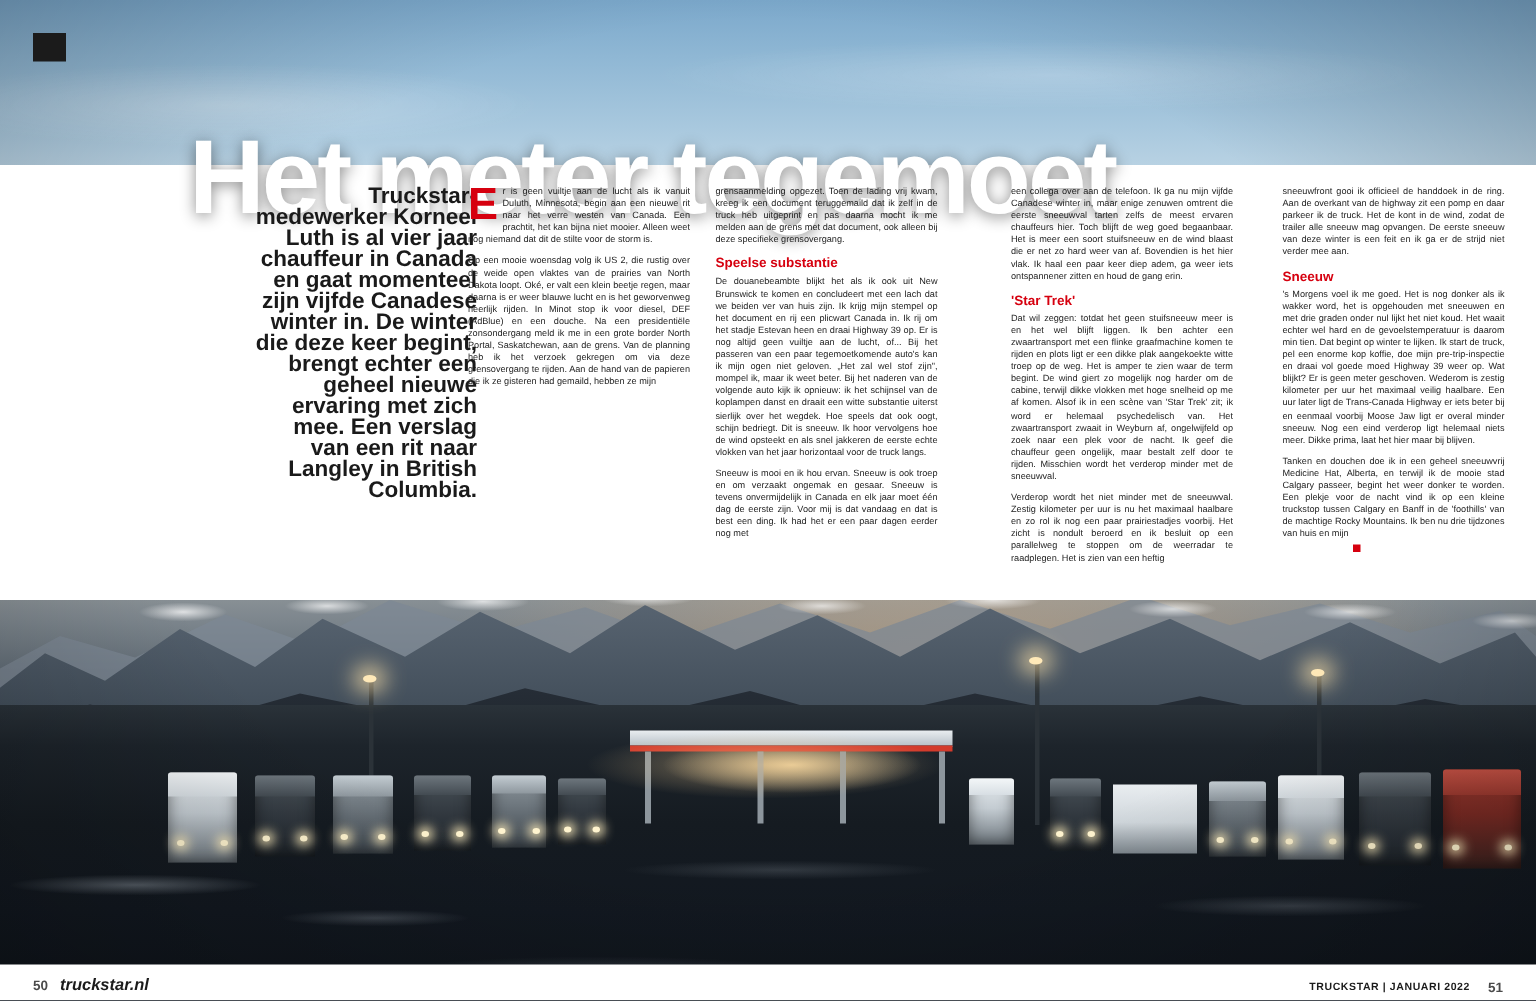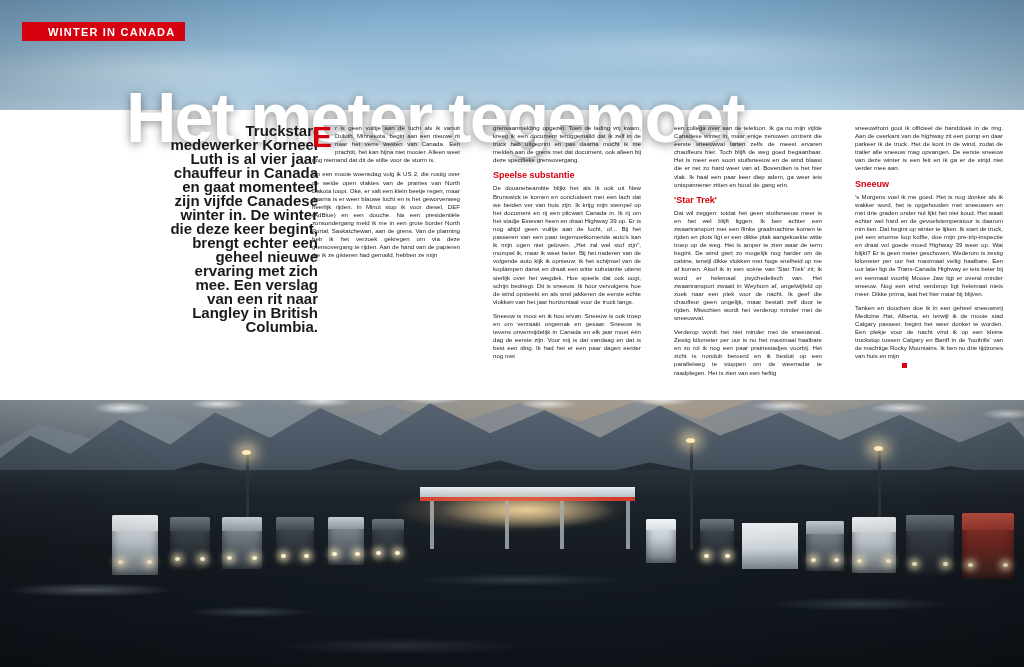--- a/index.html
+++ b/index.html
@@ -164,21 +164,21 @@
   .intro{
     position:absolute;left:170px;top:124px;width:148px;
     text-align:right;
     font-weight:bold;font-size:15px;line-height:14px;color:#1a1a1a;
   }
 
   
   .cols{position:absolute;left:312px;top:124px;width:690px;height:268px;}
   .col{position:absolute;top:0;width:148px;}
   .col1{left:0;}
-  .col2{left:181px;}
+  .col2{left:165px;}
   .col3{left:362px;}
   .col4{left:543px;}
   .col p{
     margin:0 0 6px 0;
     font-size:6.1px;line-height:8.1px;color:#1d1d1d;text-align:justify;
     hyphens:auto;
   }
   .subhead{
     margin:4px 0 3px 0;
     color:#d6000f;font-weight:bold;font-size:9px;line-height:11px;
@@ -296,21 +296,20 @@
       <div class="lightR"></div>
     </div>
 
     <div class="lens-flare"></div>
     <div class="vignette"></div>
   </div>
 
   <div class="textpanel"></div>
 
   <div class="kicker-mark"></div>
-  <div class="kicker">WINTER IN CANADA</div>
 
   <h1 class="headline">Het meter  tegemoet</h1>
 
   <div class="intro">Truckstar-medewerker Korneel Luth is al vier jaar chauffeur in Canada en gaat momenteel zijn vijfde Canadese winter in. De winter die deze keer begint, brengt echter een geheel nieuwe ervaring met zich mee. Een verslag van een rit naar Langley in British Columbia.</div>
 
   <div class="cols">
 
     <div class="col col1">
       <p class="dropcap-wrap">
         <span class="dropcap">E</span>
@@ -336,14 +335,20 @@
     <div class="col col4">
       <p>sneeuwfront gooi ik officieel de handdoek in de ring. Aan de overkant van de highway zit een pomp en daar parkeer ik de truck. Het de kont in de wind, zodat de trailer alle sneeuw mag opvangen. De eerste sneeuw van deze winter is een feit en ik ga er de strijd niet verder mee aan.</p>
       <h2 class="subhead">Sneeuw</h2>
       <p>'s Morgens voel ik me goed. Het is nog donker als ik wakker word, het is opgehouden met sneeuwen en met drie graden onder nul lijkt het niet koud. Het waait echter wel hard en de gevoelstemperatuur is daarom min tien. Dat begint op winter te lijken. Ik start de truck, pel een enorme kop koffie, doe mijn pre-trip-inspectie en draai vol goede moed Highway 39 weer op. Wat blijkt? Er is geen meter geschoven. Wederom is zestig kilometer per uur het maximaal veilig haalbare. Een uur later ligt de Trans-Canada Highway er iets beter bij en eenmaal voorbij Moose Jaw ligt er overal minder sneeuw. Nog een eind verderop ligt helemaal niets meer. Dikke prima, laat het hier maar bij blijven.</p>
       <p>Tanken en douchen doe ik in een geheel sneeuwvrij Medicine Hat, Alberta, en terwijl ik de mooie stad Calgary passeer, begint het weer donker te worden. Een plekje voor de nacht vind ik op een kleine truckstop tussen Calgary en Banff in de 'foothills' van de machtige Rocky Mountains. Ik ben nu drie tijdzones van huis en mijn</p>
     </div>
   </div>
 
   <div class="caption">Met het uitzicht is tanken zelfs een fraaie bezigheid.</div>
 
+  <div class="footer">
+    <span class="pnum-l">50</span>
+    <span class="logo-l">truckstar.nl</span>
+    <span class="logo-r">TRUCKSTAR  |  JANUARI 2022</span>
+    <span class="pnum-r">51</span>
+  </div>
 
 </div>
 
 </body></html>

